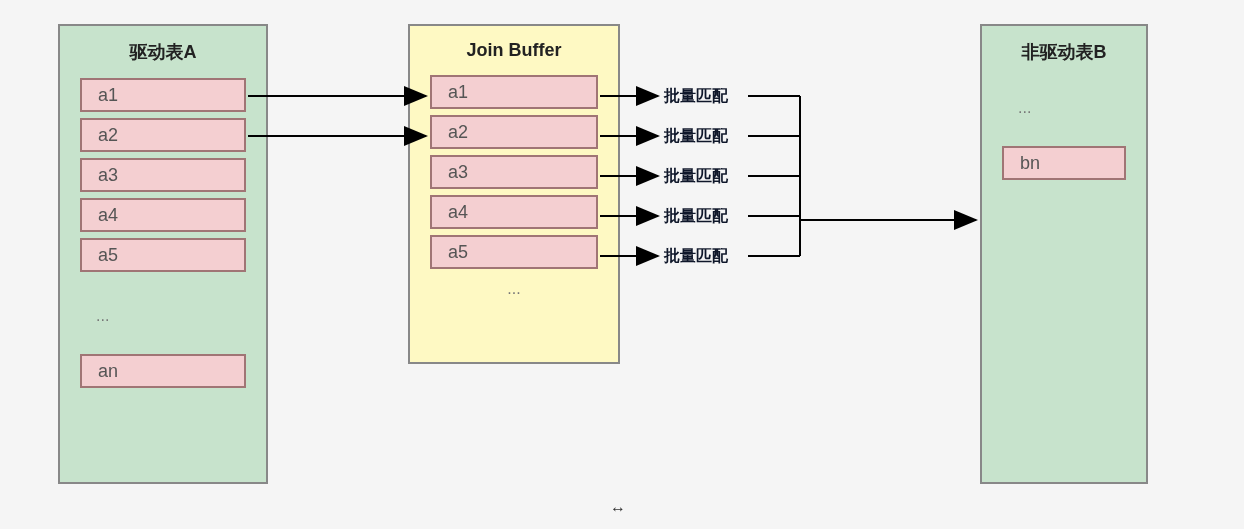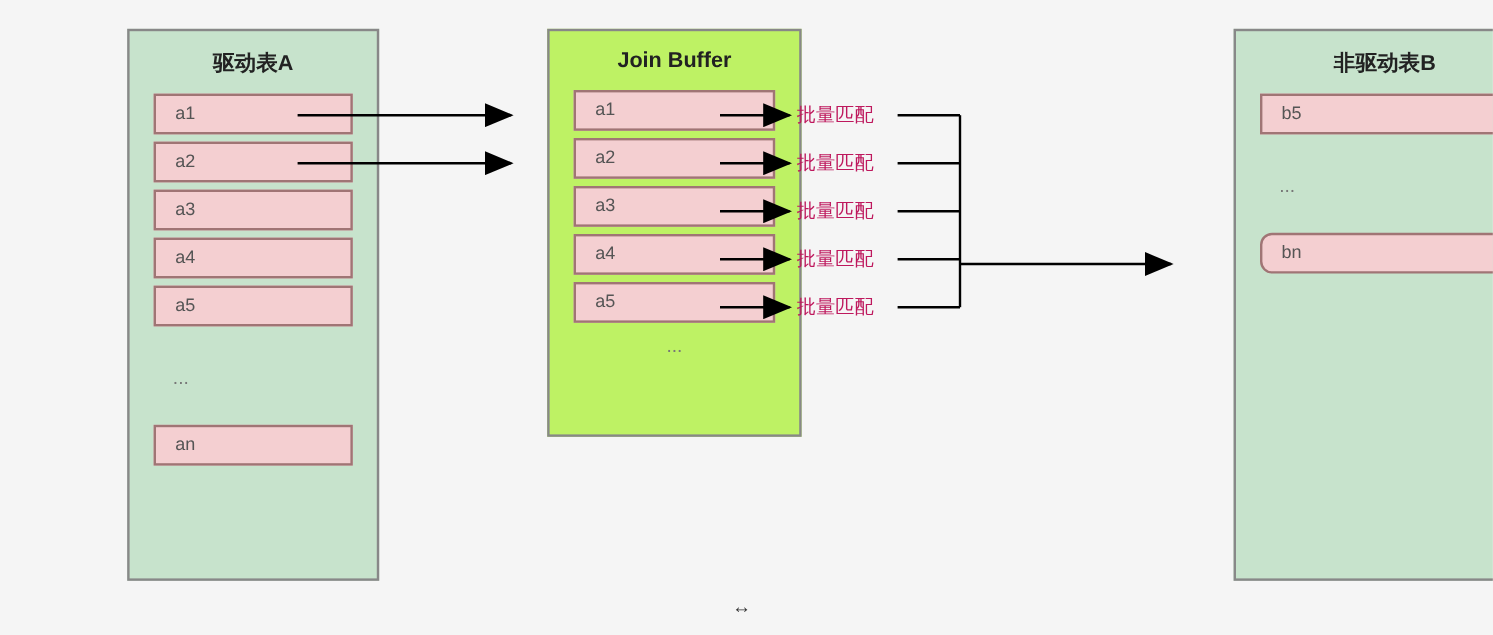--- a/index.html
+++ b/index.html
@@ -14,36 +14,35 @@
   }
   .stage {
     position: relative;
     width: 1244px;
     height: 529px;
   }
   .box {
     position: absolute;
     border: 2px solid #888;
     padding: 14px 20px 14px 20px;
-    margin-left: 48px;
   }
   .green { background: #c7e3cc; }
-  .yellow { background: #bef264; }
+  .yellow { background: #fef9c3; }
   .title {
     text-align: center;
     font-size: 18px;
     font-weight: bold;
     color: #222;
     margin-bottom: 14px;
   }
   .cell {
     border: 2px solid #a07575;
     background: #f4cfd1;
     color: #555;
-    font-size: 15px;
+    font-size: 18px;
     height: 34px;
     line-height: 30px;
     padding-left: 16px;
     margin-bottom: 6px;
   }
   .ellipsis {
     color: #777;
     font-size: 16px;
     padding-left: 16px;
     height: 28px;
@@ -51,21 +50,22 @@
   }
   svg.arrows {
     position: absolute;
     top: 0; left: 0;
     width: 1244px; height: 529px;
     pointer-events: none;
   }
   .label {
     position: absolute;
     font-size: 16px;
-    color: #be185d;
+    color: #0f172a;
+    font-weight: bold;
   }
   .resize-cue {
     position: absolute;
     left: 610px;
     top: 498px;
     font-size: 16px;
     color: #333;
   }
 </style>
 </head>
@@ -93,25 +93,24 @@
     <div class="cell">a5</div>
     <div class="ellipsis" style="text-align:center; padding-left:0;">...</div>
   </div>
 
   <div class="label" style="left:664px; top:86px;">批量匹配</div>
   <div class="label" style="left:664px; top:126px;">批量匹配</div>
   <div class="label" style="left:664px; top:166px;">批量匹配</div>
   <div class="label" style="left:664px; top:206px;">批量匹配</div>
   <div class="label" style="left:664px; top:246px;">批量匹配</div>
 
-  <div class="box green" id="boxB" style="left:980px; top:24px; width:252px; height:460px;">
+  <div class="box green" id="boxB" style="left:980px; top:24px; width:168px; height:460px;">
     <div class="title">非驱动表B</div>
-    <div class="cell">b5</div>
     <div class="ellipsis" style="margin-top:30px;">...</div>
-    <div class="cell" style="margin-top:24px;border-radius:10px;">bn</div>
+    <div class="cell" style="margin-top:24px;">bn</div>
   </div>
 
   <svg class="arrows">
     <defs>
       <marker id="ah" markerWidth="12" markerHeight="10" refX="11" refY="5" orient="auto">
         <path d="M0,0 L12,5 L0,10 Z" fill="#000"></path>
       </marker>
     </defs>
 
     <line x1="248" y1="96" x2="426" y2="96" stroke="#000" stroke-width="2" marker-end="url(#ah)"></line>

